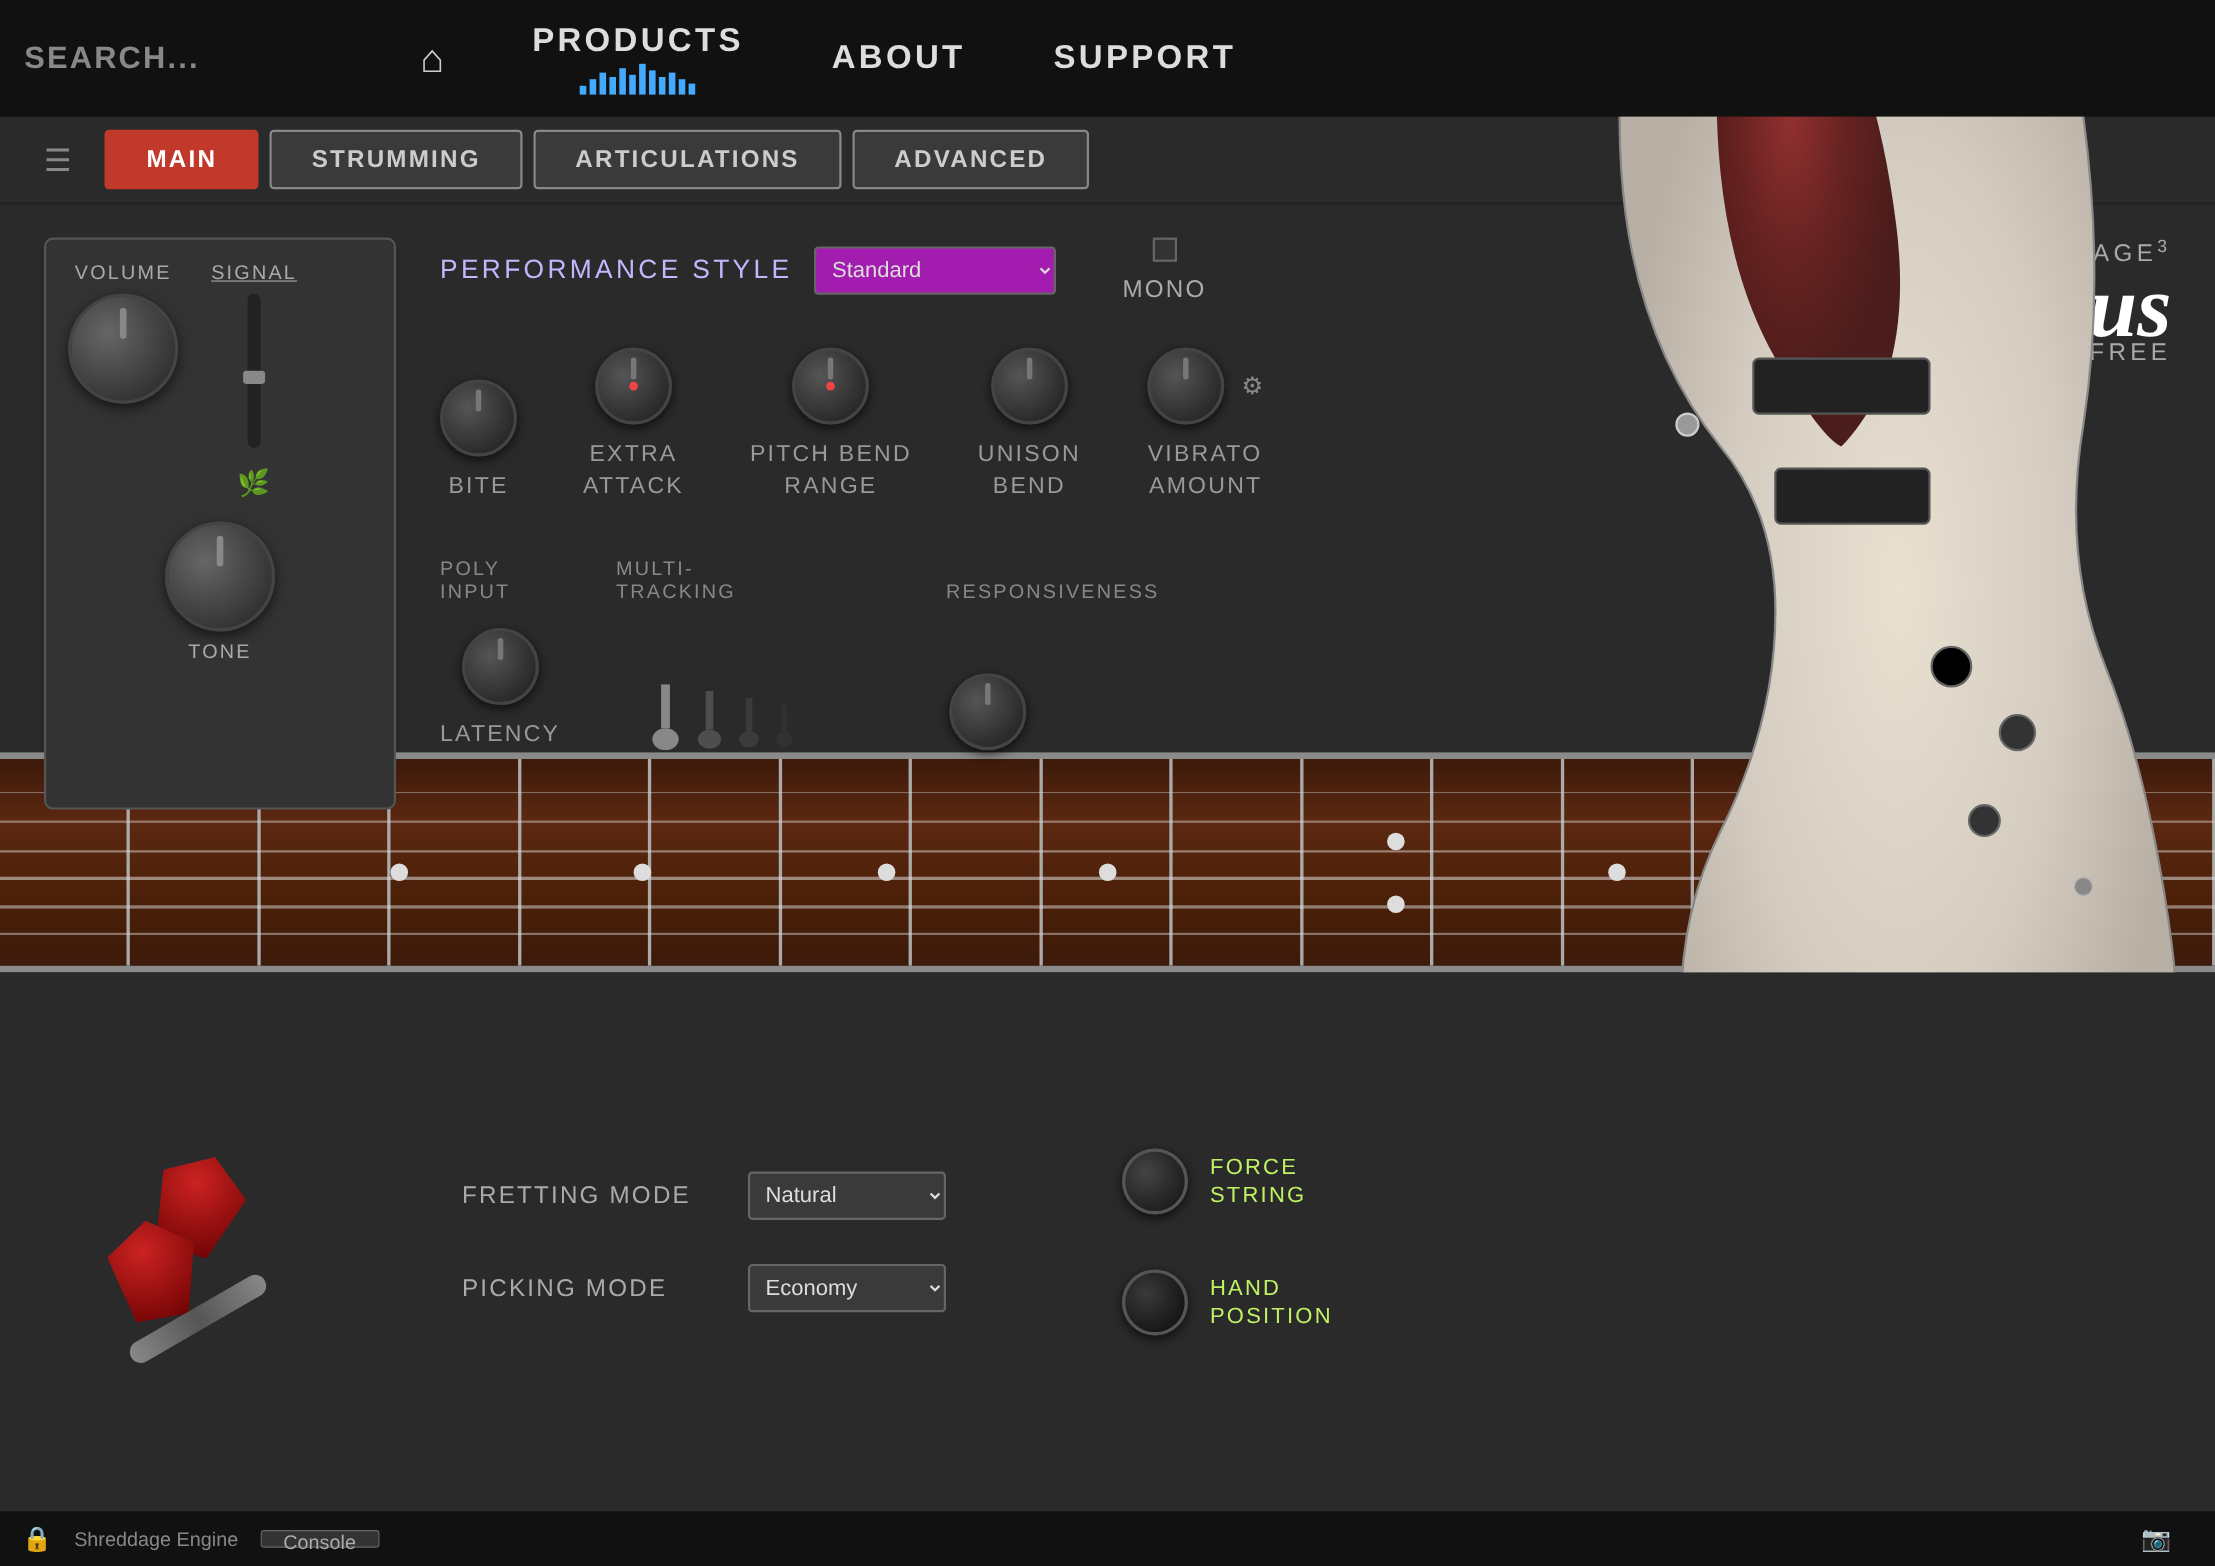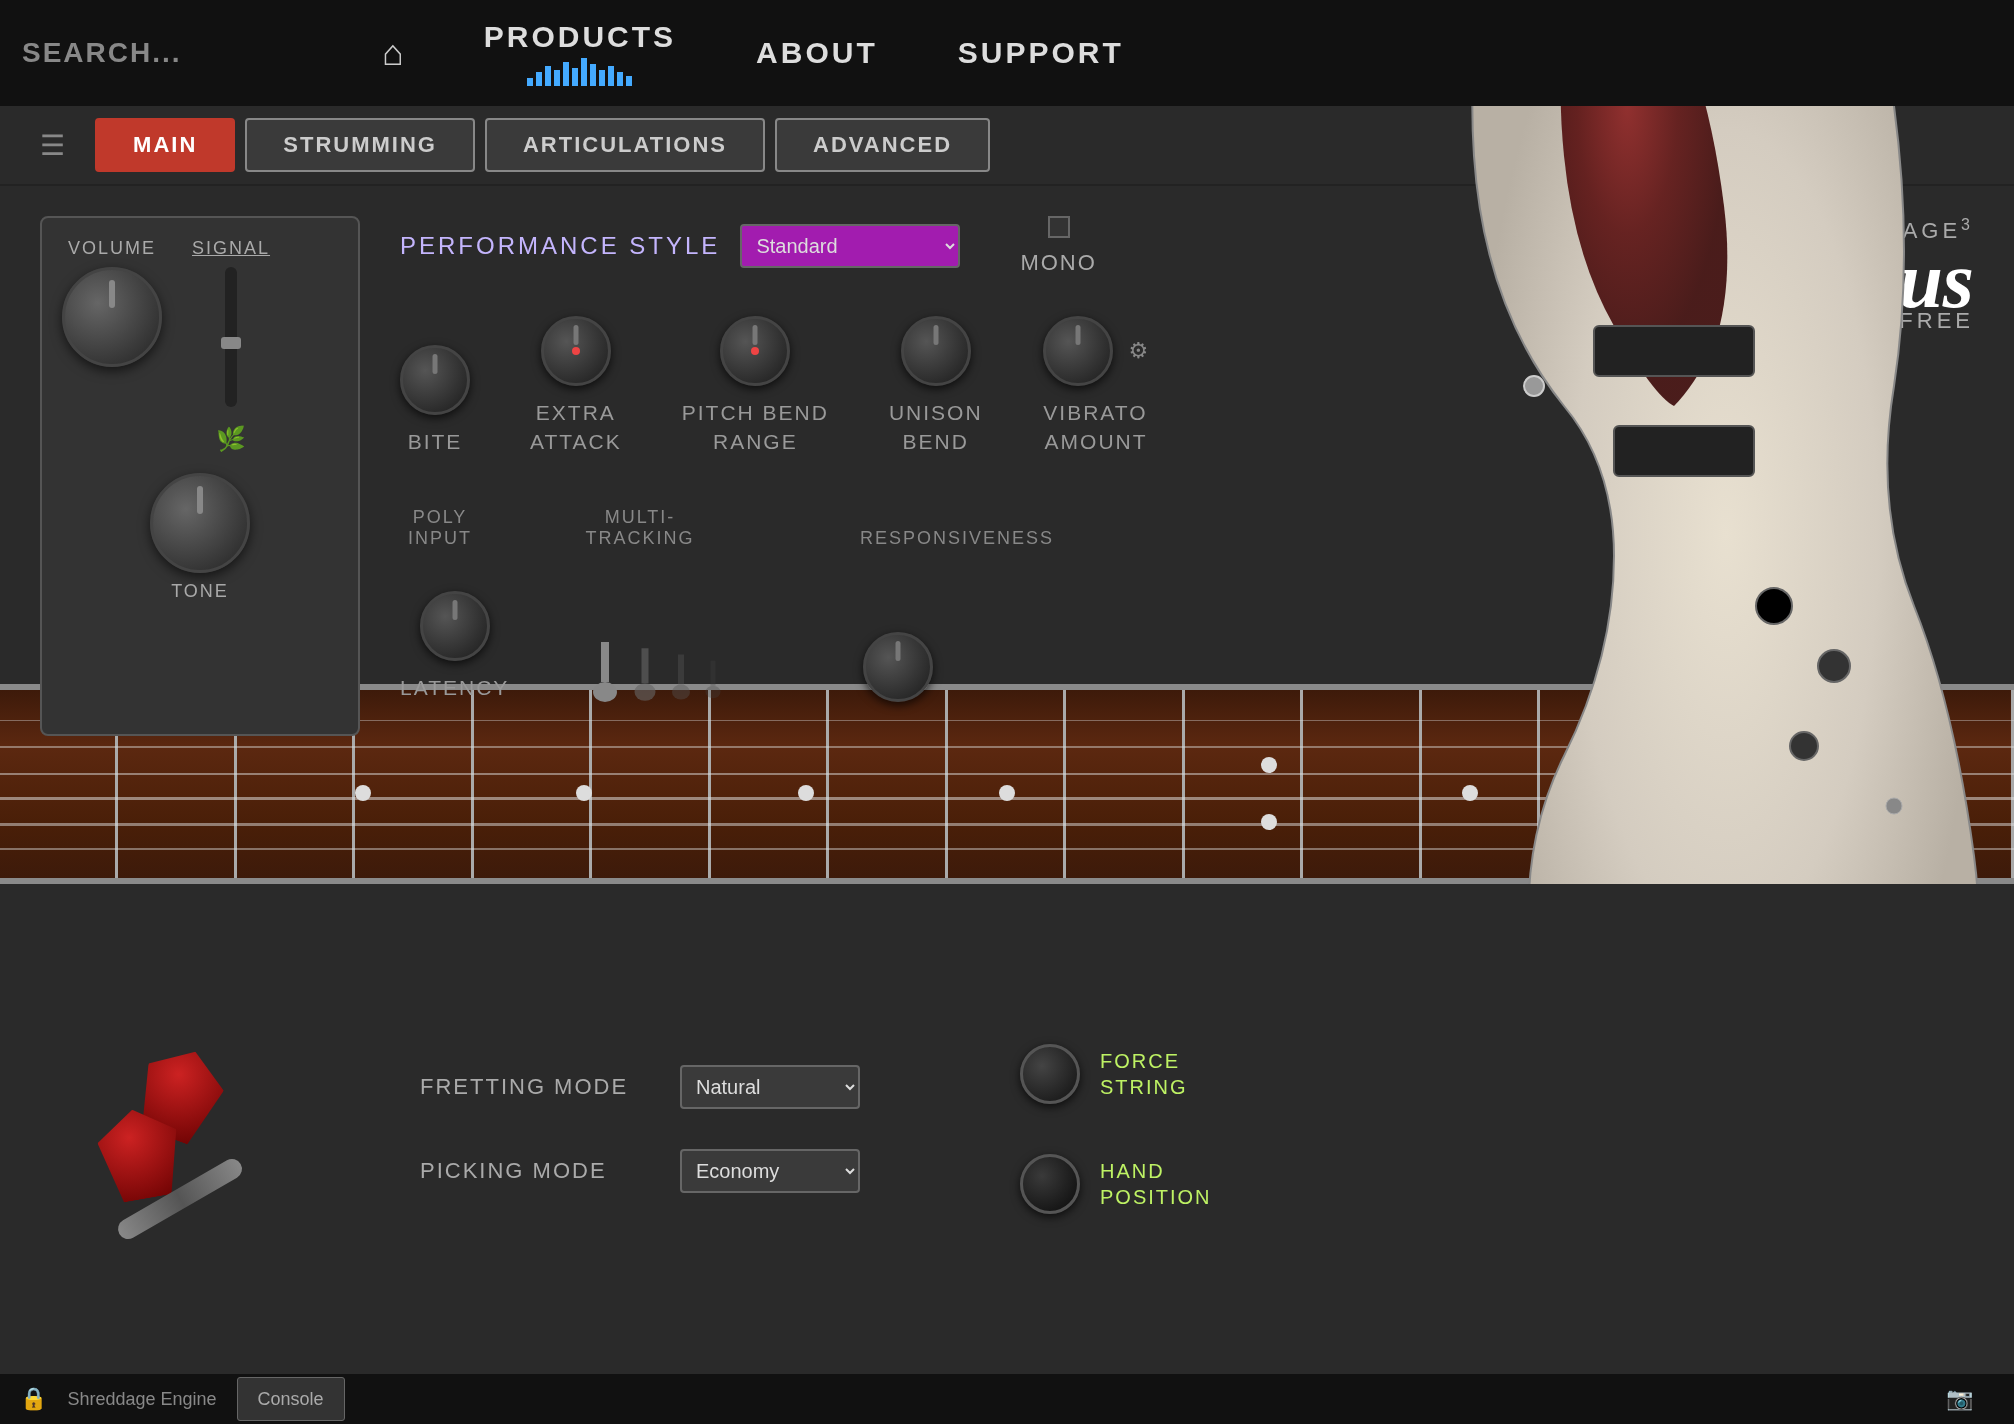--- a/index.html
+++ b/index.html
@@ -317,22 +317,22 @@
     
     .knob-row2 {
       display: flex;
       gap: 80px;
       align-items: flex-end;
     }
     .section-label {
       font-size: 18px;
       color: #888;
       letter-spacing: 2px;
-      text-align: center;
-      margin-bottom: 32px;
+      text-align: left;
+      margin-bottom: 12px;
     }
     .guitar-icons {
       display: flex;
       align-items: flex-end;
       gap: 10px;
     }
 
     
     .brand-logo {
       position: absolute;
@@ -532,21 +532,21 @@
       gap: 20px;
       z-index: 20;
     }
     .lock-icon { color: #888; font-size: 22px; }
     .camera-icon { color: #888; font-size: 22px; position: absolute; right: 40px; }
     .engine-label {
       font-size: 18px;
       color: #888;
     }
     .console-btn {
-      height: 44px;
+      height: 16px;
       padding: 0 20px;
       background: #333;
       border: 1px solid #666;
       color: #aaa;
       font-size: 18px;
       border-radius: 3px;
       cursor: pointer;
     }
 
     

